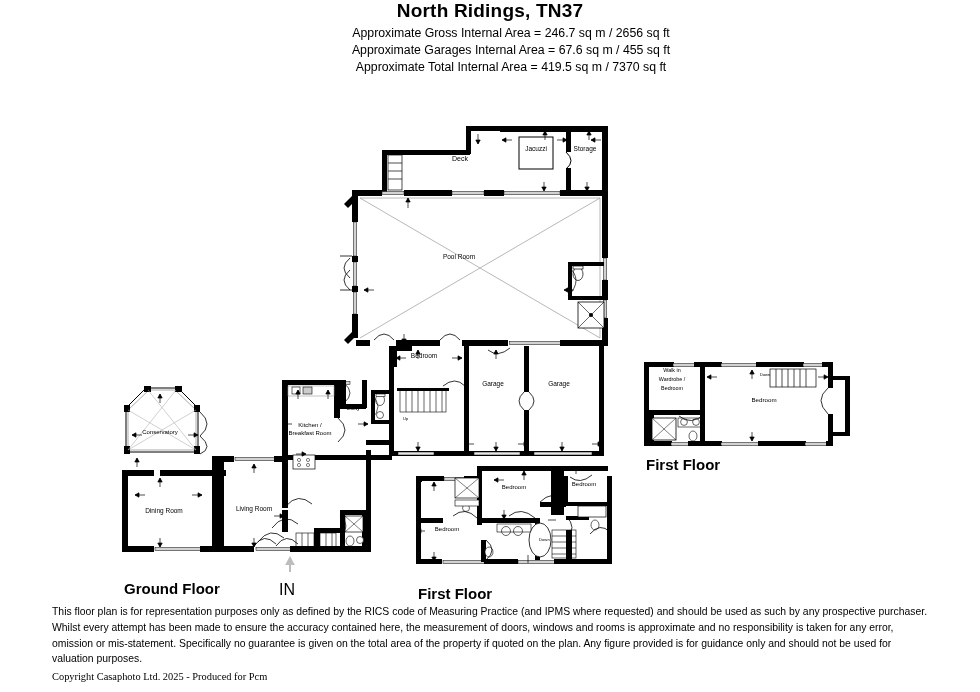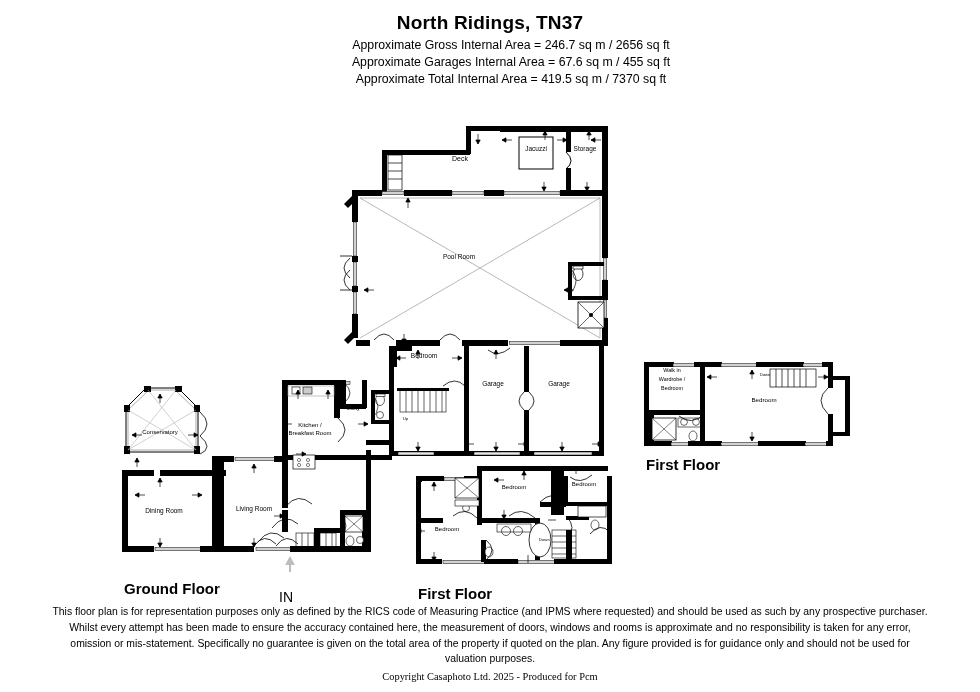--- a/index.html
+++ b/index.html
@@ -7,38 +7,38 @@
   body{
     width:980px;height:692px;overflow:hidden;
     font-family:"Liberation Sans","DejaVu Sans",sans-serif;
     color:#000;
     position:relative;
   }
   #sheet{position:relative;width:980px;height:692px;}
 
   
   .hdr{position:absolute;left:0;top:0;width:980px;text-align:center;}
-  .hdr .title{font-size:19px;font-weight:bold;letter-spacing:.2px;margin:12px 0 3px;line-height:1.15;}
+  .hdr .title{font-size:19px;font-weight:bold;letter-spacing:.2px;margin:0 0 3px;line-height:1.15;}
   .hdr .sub{font-size:12.3px;line-height:1.40;padding-left:42px;}
 
   
-  .footer{position:absolute;left:52px;top:604px;width:876px;text-align:center;
+  .footer{position:absolute;left:52px;top:604px;width:876px;
           font-size:10.4px;line-height:1.52;}
   .footer .copy{margin-top:2px;font-family:Liberation Serif, serif;}
 
   
   .plan{position:absolute;left:0;top:0;width:980px;height:692px;}
   .plan svg{display:block;}
 
   
   .floorcap{position:absolute;font-size:15px;font-weight:bold;}
   #cap-ground{left:124px;top:580px;}
   #cap-ff-bottom{left:418px;top:585px;}
   #cap-ff-right{left:646px;top:456px;}
-  .inlabel{position:absolute;font-size:14px;left:279px;top:581px;margin-top:8px;}
+  .inlabel{position:absolute;font-size:16px;left:279px;top:581px;}
 
   
 </style>
 </head>
 <body>
 
 <div id="sheet">
 
   <div class="hdr">
     <div class="title">North Ridings, TN37</div>

